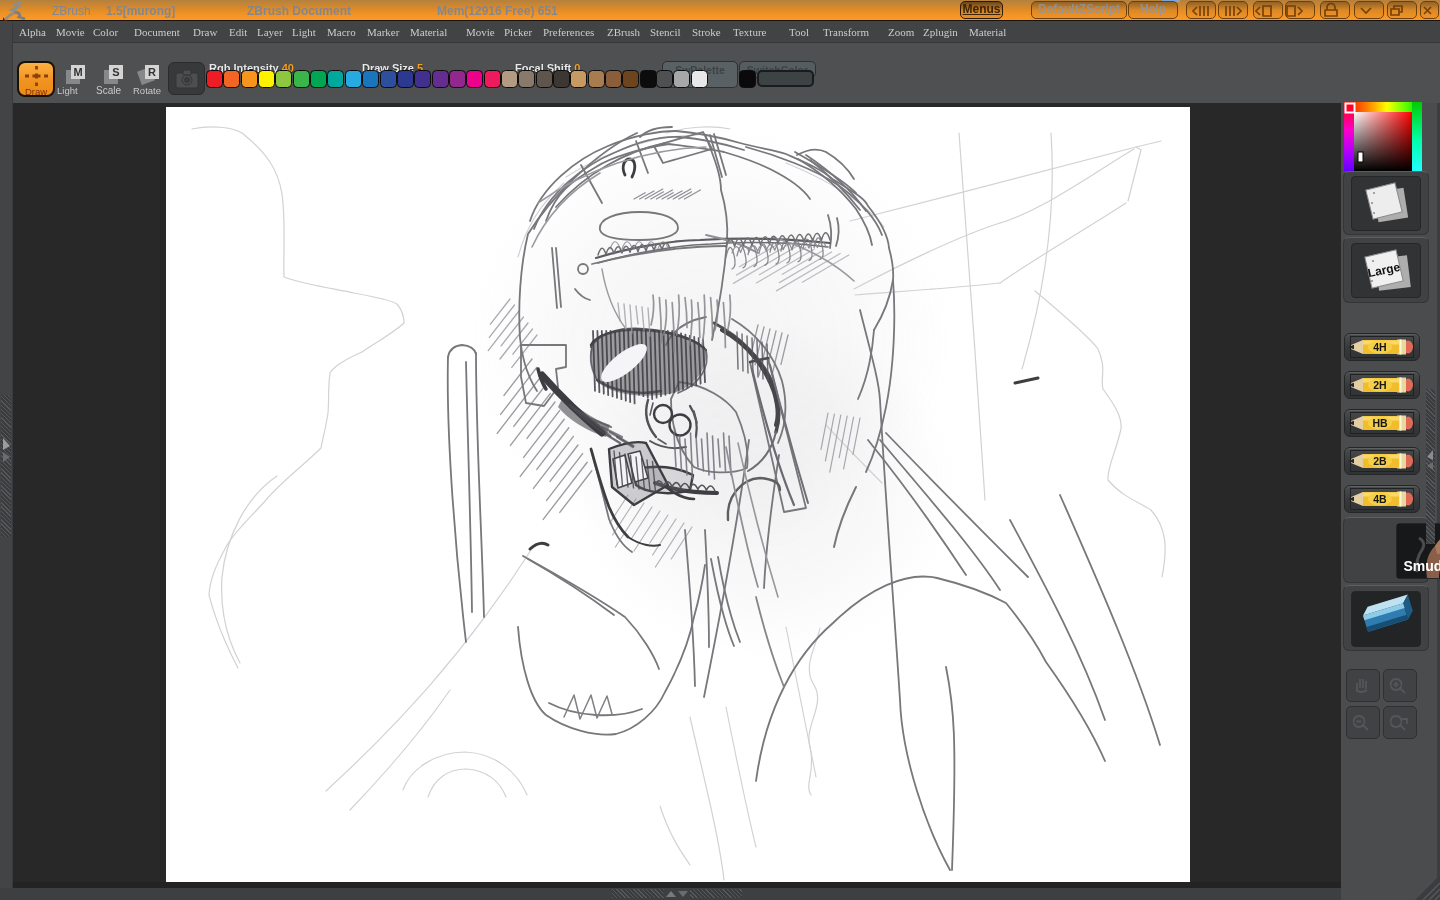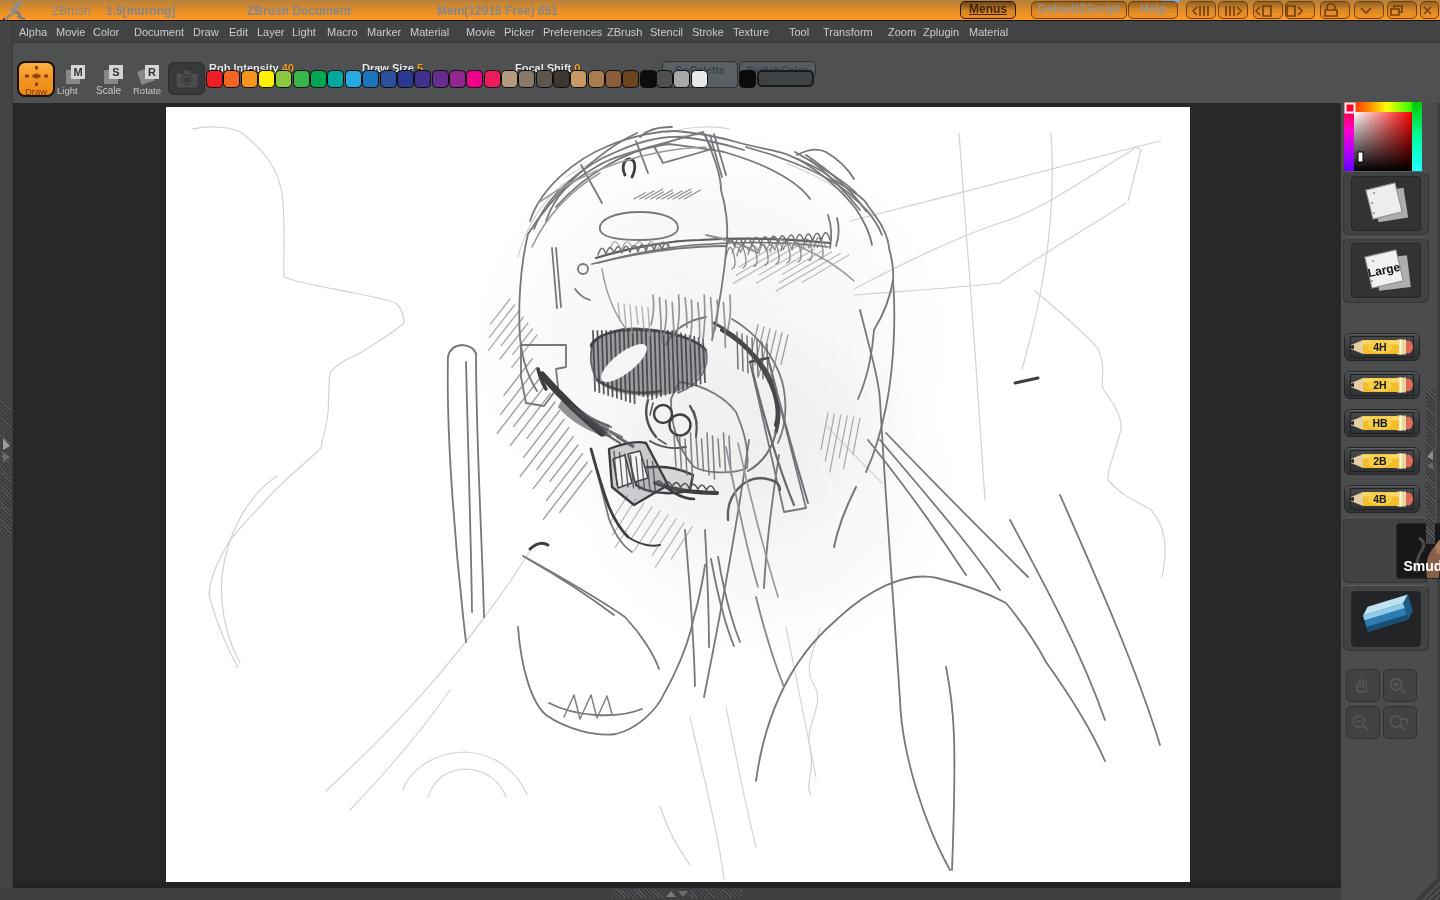--- a/index.html
+++ b/index.html
@@ -1,20 +1,20 @@
 <!DOCTYPE html>
 <html><head><meta charset="utf-8">
 <style>
 html,body{margin:0;padding:0;width:1440px;height:900px;overflow:hidden;background:#4a4c4e;font-family:"Liberation Sans",sans-serif;}
 *{box-sizing:border-box;}
 .abs{position:absolute;}
 #titlebar{position:absolute;left:0;top:0;width:1440px;height:21px;background:linear-gradient(#b3813f,#d9892a 40%,#f39424 75%,#fb9a28);border-bottom:1px solid #1e1208;}
 .tbtn{position:absolute;top:1px;height:18px;border:1.5px solid #70400a;border-radius:5px;font-size:12px;font-weight:bold;text-align:center;line-height:15px;background:linear-gradient(rgba(45,25,0,.30),rgba(45,25,0,.04) 50%);color:#8e97a4;}
 #menubar{position:absolute;left:0;top:21px;width:1440px;height:22px;background:#414345;border-bottom:1px solid #353739;}
-#menubar span{position:absolute;top:5px;font-size:11px;color:#ccc;}
+#menubar span{position:absolute;top:5px;font-size:11px;color:#ccc;font-family:Liberation Serif, serif;}
 #toolbar{position:absolute;left:0;top:43px;width:1440px;height:60px;background:#4e5052;}
 #leftcol{position:absolute;left:0;top:21px;width:13px;height:879px;background:#424446;border-right:1px solid #383a3c;}
 #mainarea{position:absolute;left:13px;top:103px;width:1328px;height:779px;background:#282828;}
 #canvas{position:absolute;left:153px;top:4px;width:1024px;height:775px;background:#fff;}
 #bottombar{position:absolute;left:13px;top:882px;width:1328px;height:6px;background:#232323;}
 #bottombar2{position:absolute;left:0px;top:888px;width:1341px;height:12px;background:#3d3f41;}
 #sidebar{position:absolute;left:1341px;top:103px;width:99px;height:797px;background:#4a4c4e;}
 .panel{position:absolute;left:2px;width:86px;background:#404244;border:1px solid #333537;border-top-color:#5c5e60;border-radius:6px;}
 .bigbtn{position:absolute;left:7px;width:70px;background:#313335;border:1px solid #242628;border-radius:4px;}
 .striped{background-image:repeating-linear-gradient(45deg,#55575a 0 1px,#3a3c3e 1px 3px);}
@@ -29,21 +29,21 @@
  <div class="abs" style="left:1162px;top:0;width:18px;height:2px;background:#7aa7d8;"></div>
  <svg class="abs" style="left:3px;top:0px" width="30" height="21" viewBox="0 0 30 21">
    <path d="M2,20 C6,15 10,13 14,12 L9,10 L16,6 L12,4 L19,2" fill="none" stroke="#8f8d88" stroke-width="2.8"></path>
    <path d="M12,12 C16,13 18,15 16,17 L22,19" fill="none" stroke="#7f7d78" stroke-width="2.6"></path>
    <path d="M0,17 L3,22 L0,22 Z" fill="#5a1010"></path>
  </svg>
  <div class="abs" style="top:4px;left:52px;font-size:12px;font-weight:normal;color:#82878f;">ZBrush</div>
     <div class="abs" style="top:4px;left:106px;font-size:12px;font-weight:bold;color:#82878f;">1.5[murong]</div>
     <div class="abs" style="top:4px;left:247px;font-size:12px;font-weight:bold;color:#82878f;">ZBrush Document</div>
     <div class="abs" style="top:4px;left:437px;font-size:12px;font-weight:bold;color:#82878f;">Mem(12916 Free) 651</div>
- <div class="tbtn" style="left:960px;width:56px;color:#3f2505;border-color:#2e1a03;background:linear-gradient(rgba(40,22,0,.55),rgba(40,22,0,.08) 55%);text-decoration:underline;">Menus</div>
+ <div class="tbtn" style="left:960px;width:43px;color:#3f2505;border-color:#2e1a03;background:linear-gradient(rgba(40,22,0,.55),rgba(40,22,0,.08) 55%);text-decoration:underline;">Menus</div>
  <div class="tbtn" style="left:1031px;width:96px;"><span style="opacity:.8">DefaultZScript</span></div>
  <div class="tbtn" style="left:1128px;width:50px;"><span style="opacity:.8">Help</span></div>
  <div class="tbtn" style="left:1186px;width:30px;"></div>
  <div class="tbtn" style="left:1218px;width:30px;"></div>
  <div class="tbtn" style="left:1253px;width:30px;"></div>
  <div class="tbtn" style="left:1285px;width:30px;"></div>
  <div class="tbtn" style="left:1320px;width:30px;"></div>
  <div class="tbtn" style="left:1354px;width:30px;"></div>
  <div class="tbtn" style="left:1387px;width:30px;"></div>
  <div class="tbtn" style="left:1420px;width:19px;"></div>

